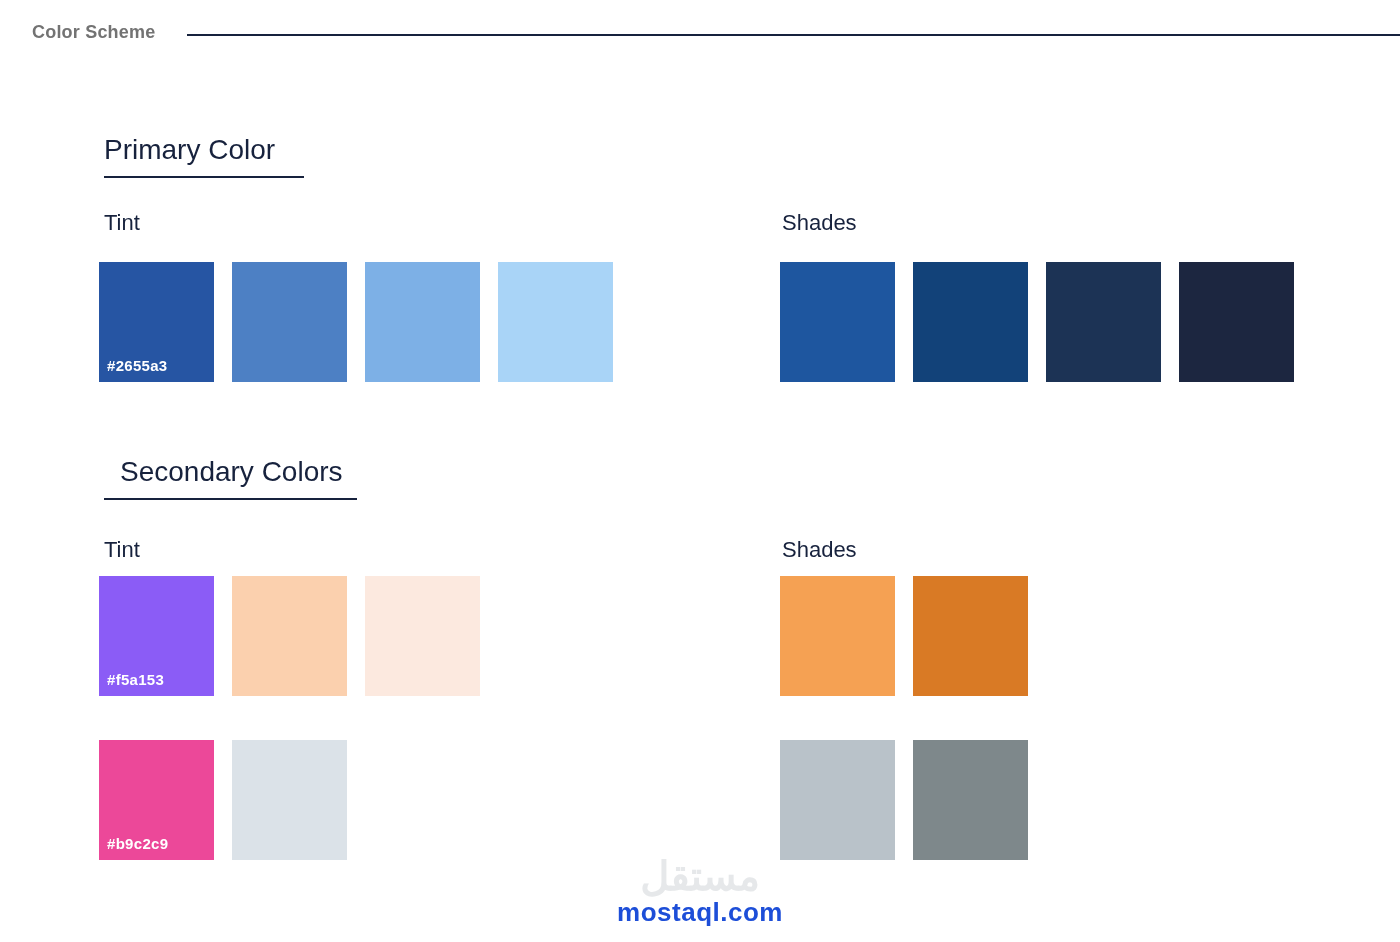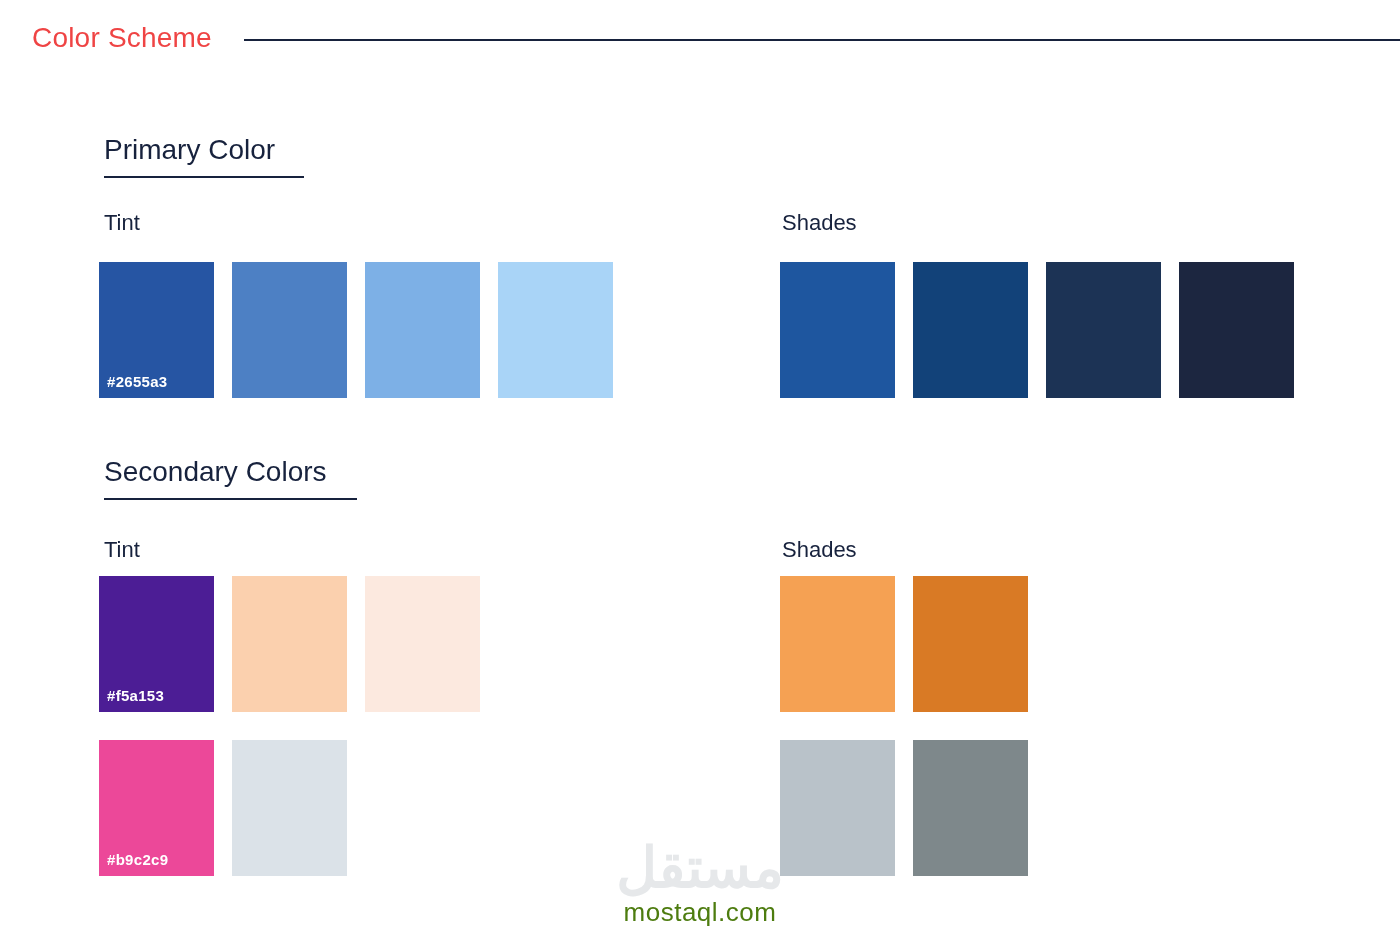--- a/index.html
+++ b/index.html
@@ -17,23 +17,23 @@
     position: relative;
   }
 
   
   .page-header {
     display: flex;
     align-items: center;
     padding: 22px 0 0 32px;
   }
   .page-title {
-    font-size: 28px;
-    font-weight: 400;
-    color: #ef4444;
+    font-size: 18px;
+    font-weight: 700;
+    color: #737373;
     letter-spacing: 0.2px;
     white-space: nowrap;
   }
   .title-rule {
     flex: 1 1 auto;
     height: 0;
     border-top: 2px solid #17223d;
     margin-left: 32px;
     margin-right: 0;
     margin-top: 4px;
@@ -72,21 +72,21 @@
     white-space: nowrap;
   }
 
   
   .swatch-row {
     position: absolute;
     display: flex;
   }
   .swatch {
     width: 115px;
-    height: 136px;
+    height: 120px;
     margin-right: 18px;
     position: relative;
     box-sizing: border-box;
     flex: 0 0 auto;
     text-align: center;
   }
   .swatch-code {
     position: absolute;
     left: 8px;
     bottom: 8px;
@@ -101,30 +101,30 @@
   .watermark {
     position: absolute;
     left: 0;
     right: 0;
     bottom: 14px;
     text-align: center;
     pointer-events: none;
     user-select: none;
   }
   .watermark-ar {
-    font-size: 56px;
+    font-size: 40px;
     font-weight: 700;
     color: #e6e8ea;
     line-height: 1;
     letter-spacing: 1px;
   }
   .watermark-url {
     font-size: 26px;
-    font-weight: 400;
-    color: #4d7c0f;
+    font-weight: 700;
+    color: #1d4ed8;
     line-height: 1.25;
     letter-spacing: 0.5px;
   }
 </style>
 </head>
 <body>
 
 <div class="page-header">
   <div class="page-title">Color Scheme</div>
   <div class="title-rule"></div>
@@ -153,27 +153,27 @@
     <div class="swatch-row" style="left:780px; top:200px;">
       <div class="swatch" style="background:#1e569f;"></div>
       <div class="swatch" style="background:#124279;"></div>
       <div class="swatch" style="background:#1c3355;"></div>
       <div class="swatch" style="background:#1c2640;"></div>
     </div>
   </div>
 
   <div class="section">
 
-    <div class="section-heading" style="left:104px; top:394px;">Secondary Colors</div>
+    <div class="section-heading" style="left:120px; top:394px;">Secondary Colors</div>
     <div class="section-underline" style="left:104px; top:436px; width:253px;"></div>
 
     <div class="group-label" style="left:104px; top:475px;">Tint</div>
 
     <div class="swatch-row" style="left:99px; top:514px;">
-      <div class="swatch" style="background:#4c1d95;">
+      <div class="swatch" style="background:#8b5cf6;">
         <span class="swatch-code">#f5a153</span>
       </div>
       <div class="swatch" style="background:#fbd0ae;"></div>
       <div class="swatch" style="background:#fce9df;"></div>
     </div>
 
     <div class="group-label" style="left:782px; top:475px;">Shades</div>
 
     <div class="swatch-row" style="left:780px; top:514px;">
       <div class="swatch" style="background:#f5a153;"></div>

